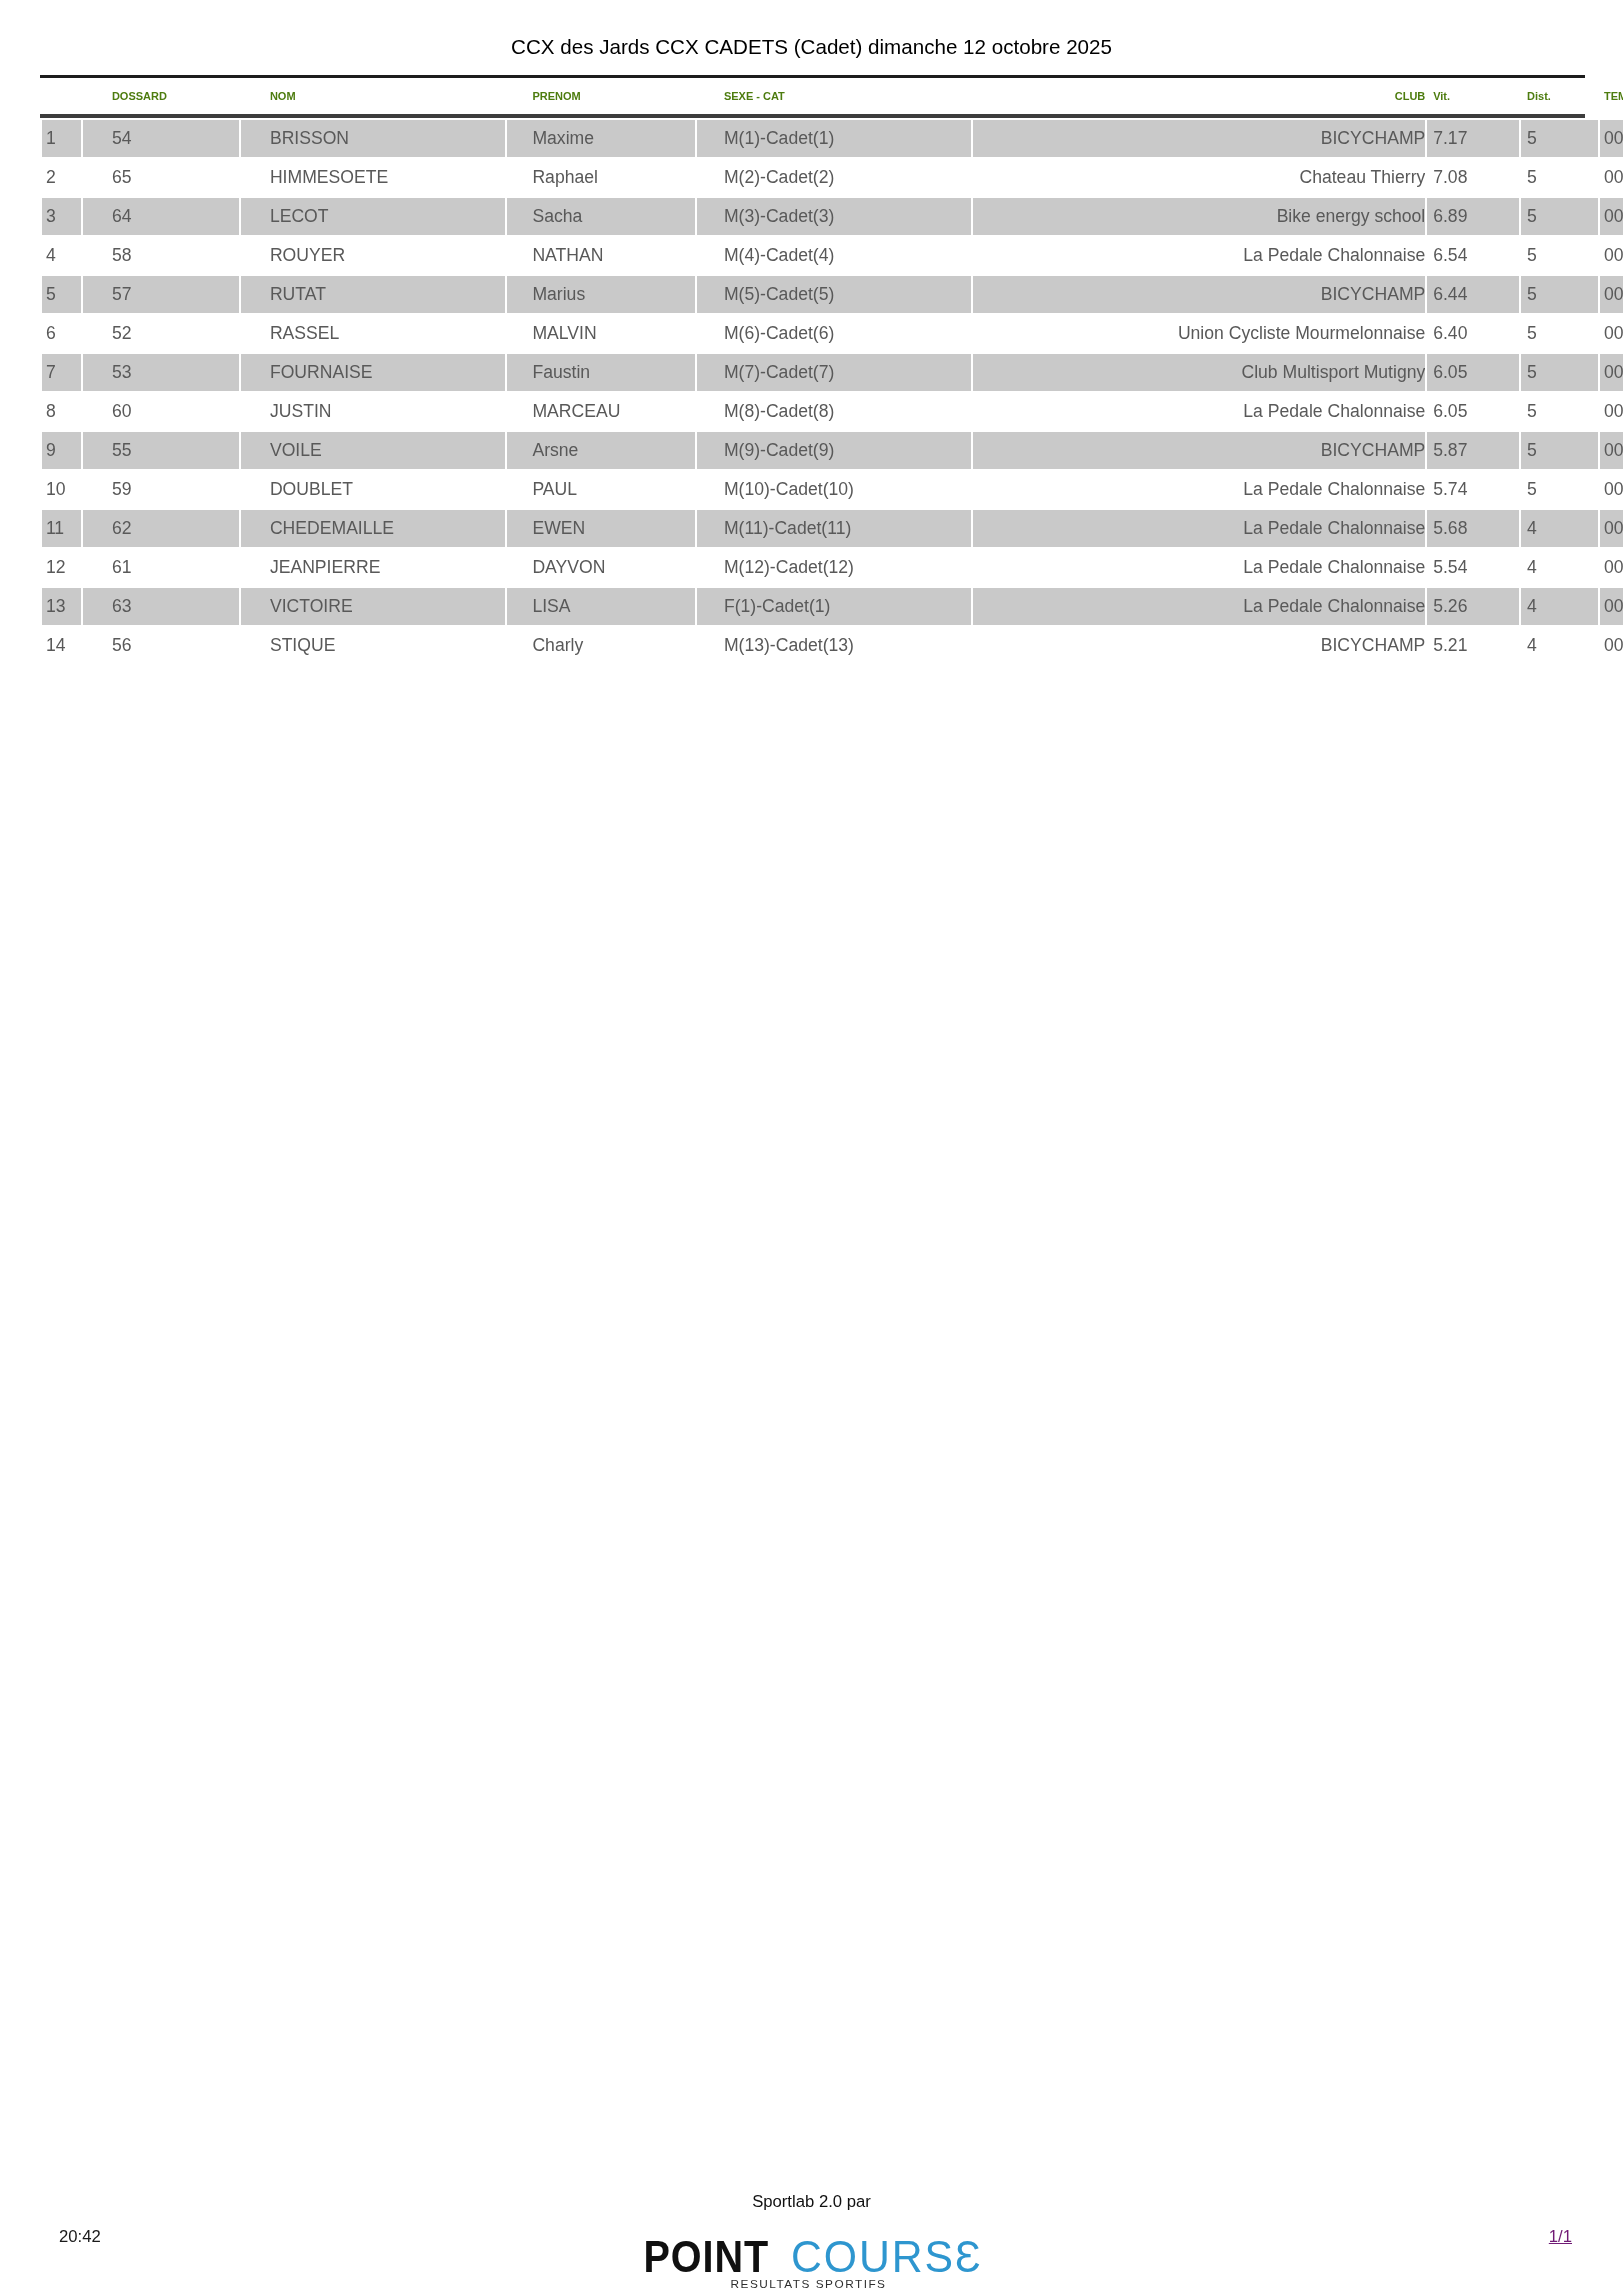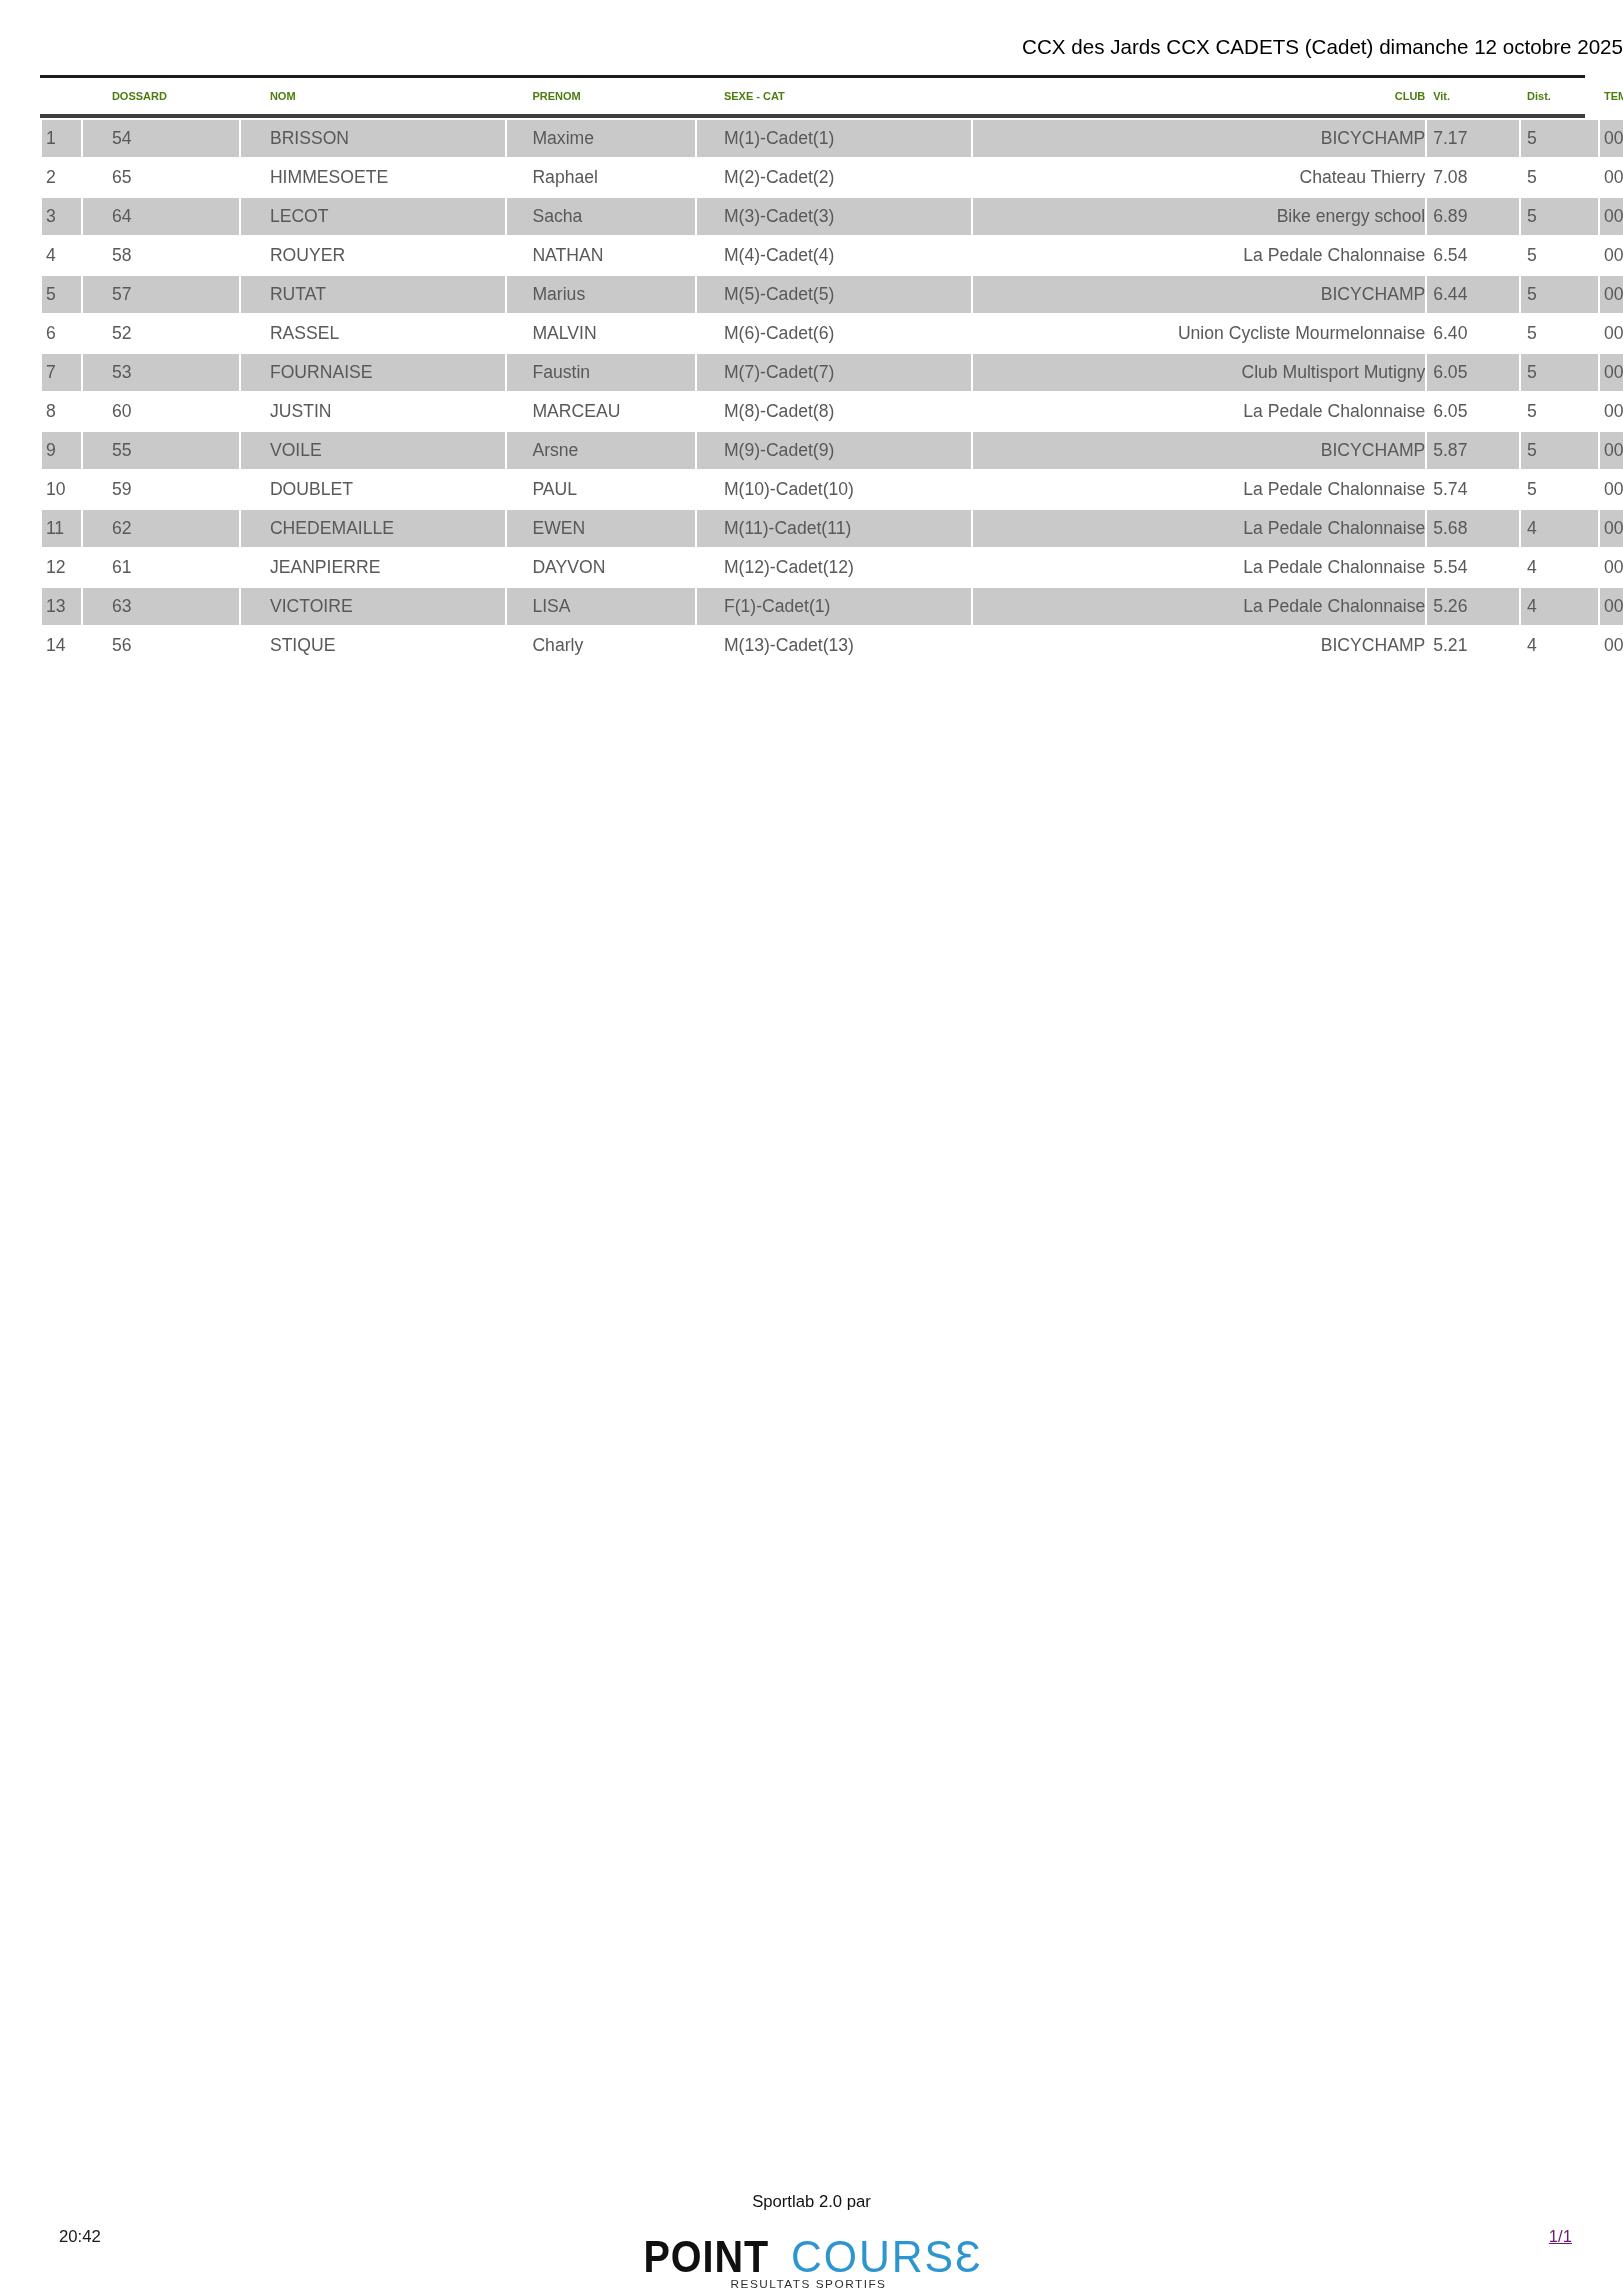--- a/index.html
+++ b/index.html
@@ -5,21 +5,21 @@
   html,body{margin:0;padding:0;background:#ffffff;}
   .page{
     position:relative;
     width:1623px;height:2293px;
     background:#ffffff;
     font-family:"Liberation Sans", sans-serif;
     overflow:hidden;
   }
   .title{
     position:absolute;top:35px;left:0;width:100%;
-    text-align:right;font-size:20.6px;color:#000000;
+    text-align:center;font-size:20.6px;color:#000000;
   }
   .table-area{
     position:absolute;top:75px;left:40px;width:1545px;
   }
   .rule-top{height:2.9px;background:#1c1c1c;}
   .rule-mid{height:3.9px;background:#3d3d3d;}
   table{
     width:1545px;table-layout:fixed;
     border-collapse:separate;border-spacing:2.9px 2px;
   }

